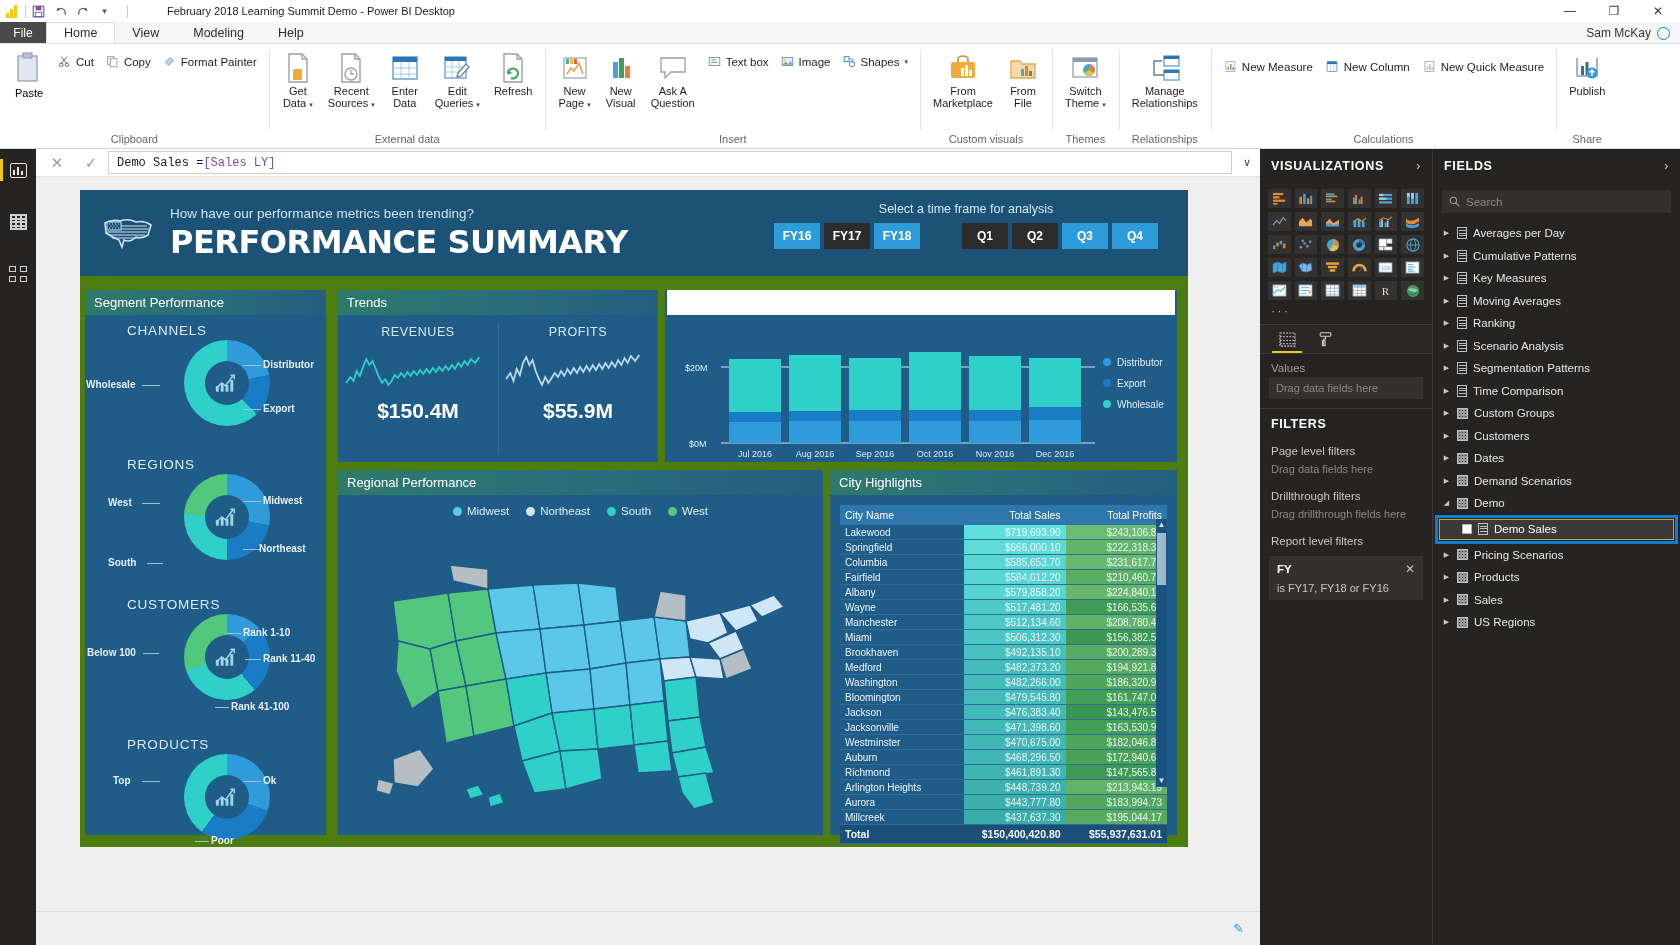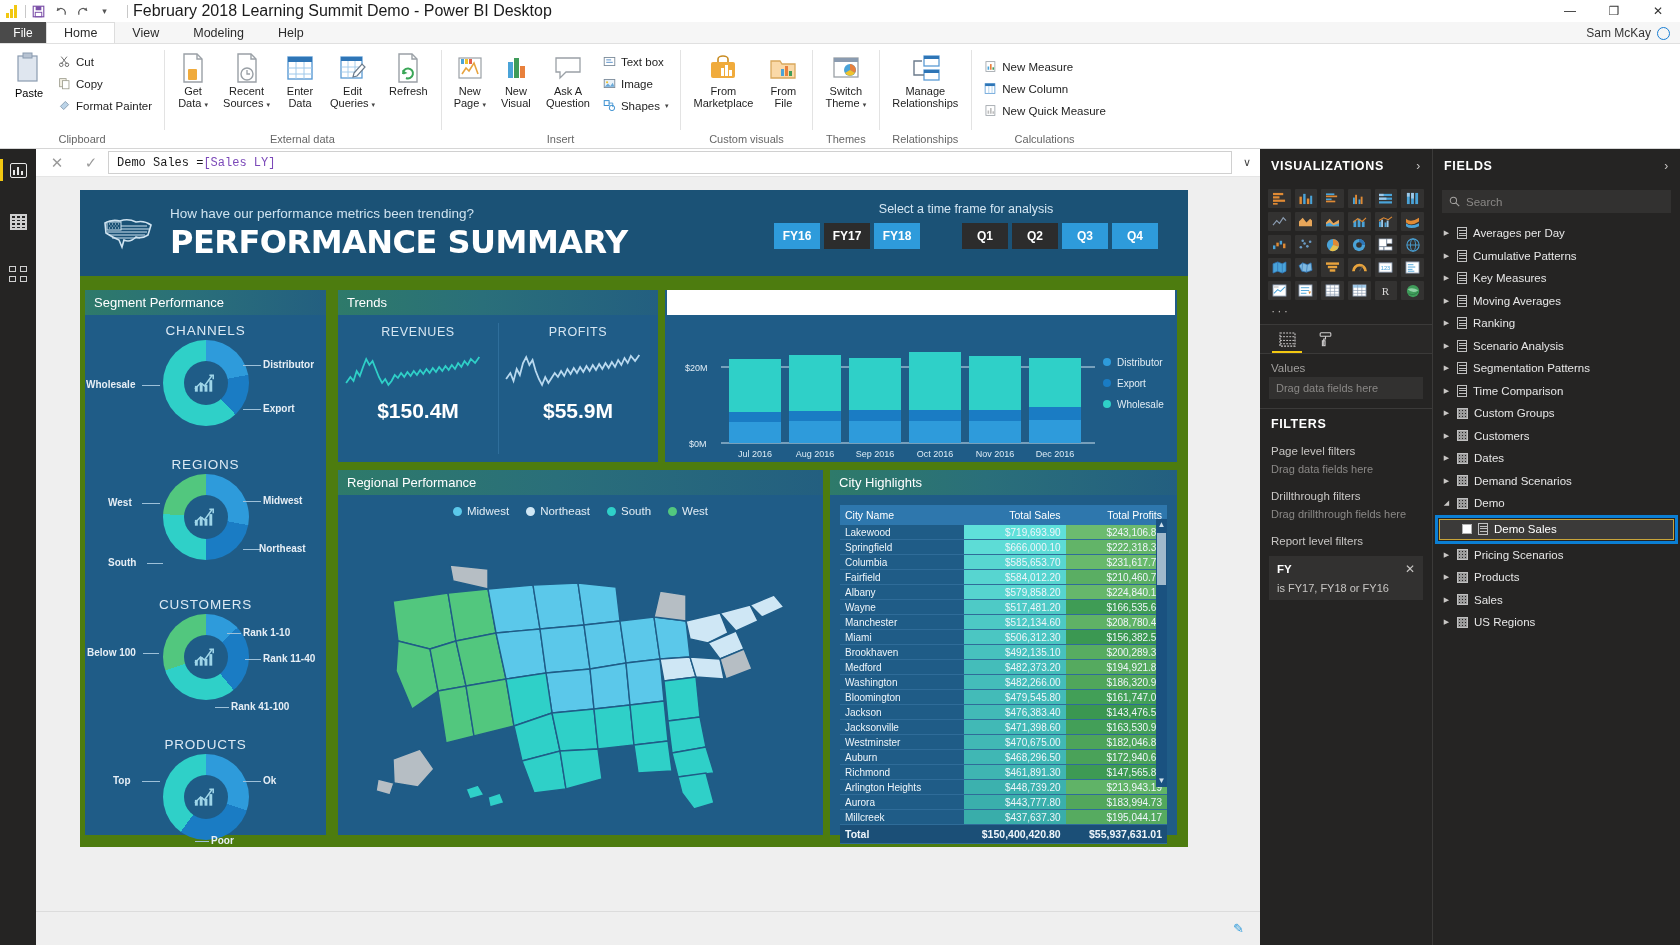--- a/index.html
+++ b/index.html
@@ -16,21 +16,21 @@
   }
   .qat { display: flex; align-items: center; gap: 7px; margin-right: 10px; }
   .qat-ico { width: 15px; height: 15px; display: flex; align-items: center;
     justify-content: center; font-size: 13px; color: #555; }
   .pbi-logo { width: 14px; height: 13px; display:flex; align-items:flex-end; gap:1px; }
   .pbi-logo i { display:block; width:3px; background:#f2c811; }
   .pbi-logo i:nth-child(1){height:5px}
   .pbi-logo i:nth-child(2){height:9px}
   .pbi-logo i:nth-child(3){height:13px}
   .vsep { width:1px; height:13px; background:#c8c8c8; margin:0 5px; }
-  .title-text { font-size: 16px; color: #1b1b1b; }
+  .title-text { font-size: 11px; color: #1b1b1b; margin-left: 34px; }
   .wincontrols { position:absolute; right:0; top:0; height:22px; display:flex; }
   .wincontrols div { width:44px; height:22px; display:flex; align-items:center;
     justify-content:center; font-size:12px; color:#333; }
 
   
   .tabbar { height: 22px; background:#f6f6f6; display:flex; align-items:stretch;
     border-bottom:1px solid #e0e0e0; position:relative; }
   .tab-file { background:#4a4a4a; color:#fff; width:46px; display:flex;
     align-items:center; justify-content:center; font-size:12px; }
   .tab { padding:0 17px; display:flex; align-items:center; font-size:12.5px; color:#2b2b2b; }
@@ -48,21 +48,21 @@
   .rgroup + .rgroup::before { content:''; position:absolute; left:0; top:6px;
     bottom:18px; width:1px; background:#e3e3e3; }
   .rg-body { display:flex; align-items:flex-start; padding:0 6px; flex:1; }
   .rg-label { text-align:center; font-size:11px; color:#666; padding-bottom:3px; }
   .rbtn { display:flex; flex-direction:column; align-items:center; justify-content:flex-start;
     padding:3px 7px; min-width:46px; font-size:11px; color:#1e1e1e; line-height:12px;
     text-align:center; cursor:default; }
   .rbtn .gl { height:34px; display:flex; align-items:center; justify-content:center; }
   .rbtn-sm { display:flex; align-items:center; gap:5px; padding:2px 6px;
     font-size:11.5px; color:#1e1e1e; height:22px; }
-  .col-stack { display:flex; flex-direction:column; justify-content:flex-start;
+  .col-stack { display:flex; flex-direction:row; justify-content:flex-start;
     padding-top:3px; }
   .paste-btn { display:flex; flex-direction:column; align-items:center; padding:3px 8px;
     font-size:11px; }
   .caret { font-size:7px; color:#444; }
 
   
   .main { display:flex; height: calc(945px - 22px - 22px - 105px); }
 
   
   .rail { width:36px; background:#252423; display:flex; flex-direction:column;
@@ -120,21 +120,21 @@
 
   
   .ph { height:25px; display:flex; align-items:center; padding-left:9px;
     font-size:13px; color:#fff;
     background:linear-gradient(90deg,#2e7a6a 0%,#2a6f7a 45%,#235f80 100%); }
 
   
   .seg-panel { position:absolute; left:5px; top:100px; width:241px; height:545px;
     background:#1f5c87; }
   .seg-body { padding-top:8px; }
-  .donut-block { text-align:center; margin-bottom:6px; position:relative; }
+  .donut-block { margin-bottom:6px; position:relative;padding-left:42px; }
   .donut-title { font-size:13.5px; color:#dce9f4; letter-spacing:0.8px; margin-bottom:2px; }
   .donut { width:86px; height:86px; border-radius:50%; margin:0 auto; position:relative; }
   .donut::after { content:''; position:absolute; inset:21px; border-radius:50%;
     background:#1f5c87; }
   .donut-ic { position:absolute; inset:0; display:flex; align-items:center;
     justify-content:center; z-index:2; }
   .dlab { position:absolute; font-size:10px; color:#e6eef5; font-weight:bold;
     white-space:nowrap; }
   .dlead { position:absolute; height:1px; background:#9dc0d8; }
 
@@ -577,20 +577,38 @@
                 <rect x="11" y="9" width="2" height="3" fill="#bdbdbd"></rect>
               </svg>
           </span>
           <span>New Quick Measure</span>
         </div>
       </div>
     </div>
     <div class="rg-label">Calculations</div>
   </div>
 
+  <div class="rgroup">
+    <div class="rg-body">
+      <div class="rbtn">
+        <div class="gl">
+          <svg width="32" height="30" viewBox="0 0 32 30">
+              <path d="M6 5 v18 h20 v-18" fill="none" stroke="#8a9bb0" stroke-width="1.5"></path>
+              <rect x="10" y="13" width="3" height="9" fill="#3a6e8f"></rect>
+              <rect x="14.5" y="9" width="3" height="13" fill="#3a6e8f"></rect>
+              <rect x="19" y="15" width="3" height="7" fill="#3a6e8f"></rect>
+              <circle cx="21" cy="20" r="5.5" fill="#2e9bdb"></circle>
+              <path d="M21 23 v-6 M18.5 19.5 L21 17 L23.5 19.5" stroke="#fff" stroke-width="1.5" fill="none"></path>
+            </svg>
+        </div>
+        <span>Publish</span>
+      </div>
+    </div>
+    <div class="rg-label">Share</div>
+  </div>
 </div>
 
 <div class="main">
 
   <div class="rail">
     <div class="rail-item active">
       <span class="rail-ic-report">
           <i style="height:5px"></i>
           <i style="height:8px"></i>
           <i style="height:4px"></i>

